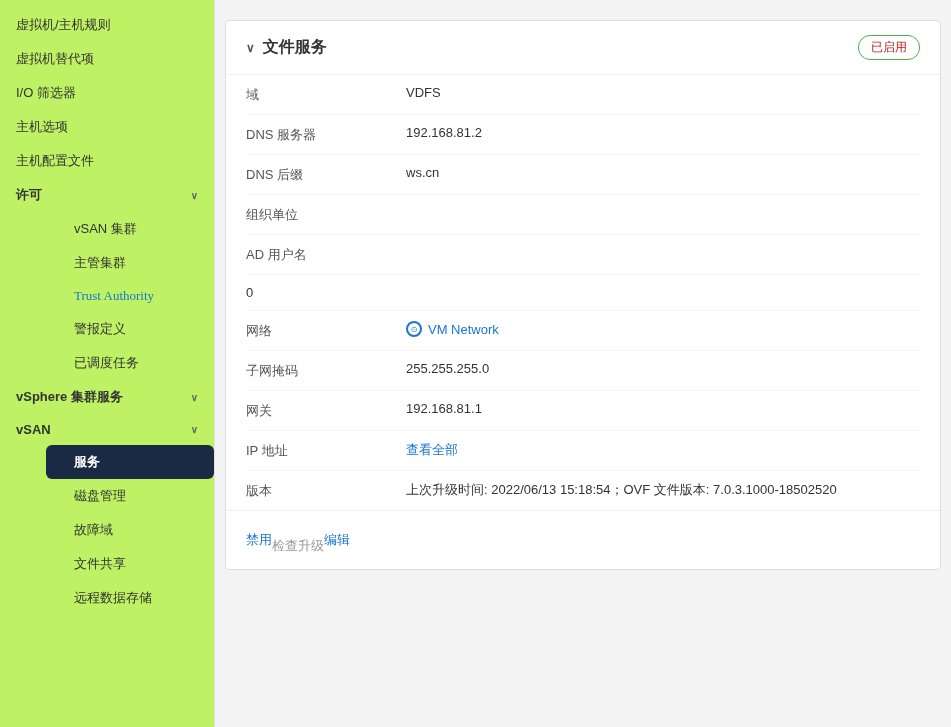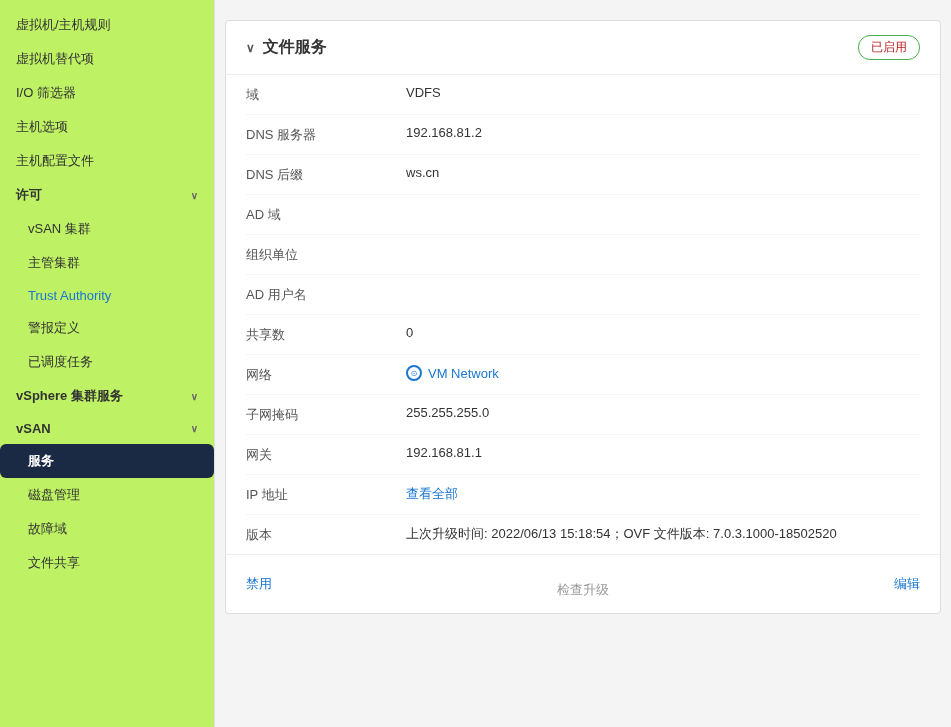--- a/index.html
+++ b/index.html
@@ -34,37 +34,39 @@
       font-size: 13px;
     }
     .sidebar-item.active {
       background: #1a2a45;
       color: #fff;
       font-weight: bold;
       border-radius: 6px;
     }
     .sidebar-item.link {
       color: #1976d2;
+      font-family: Liberation Serif, serif;
     }
     .sidebar-section {
       display: flex;
       align-items: center;
       justify-content: space-between;
       padding: 8px 16px;
       font-weight: bold;
       color: #333;
       cursor: pointer;
       gap: 23px;
     }
     .chevron {
       font-size: 10px;
       color: #666;
     }
     .sub-item {
       padding-left: 28px;
+      margin-left: 46px;
     }
 
     
     .main {
       flex: 1;
       overflow-y: auto;
       background: #f4f4f4;
       padding: 0;
     }
 
@@ -150,24 +152,22 @@
       justify-content: center;
       font-size: 8px;
       color: #1976d2;
       flex-shrink: 0;
     }
 
     
     .actions {
       display: flex;
       align-items: center;
-      gap: 16px;
       padding: 14px 20px;
       border-top: 1px solid #eee;
-      justify-content: space-between;
     }
     .action-btn {
       color: #1976d2;
       cursor: pointer;
       font-size: 13px;
       background: none;
       border: none;
       padding: 0;
     }
     .action-btn.disabled {
@@ -235,20 +235,23 @@
   </div>
   <div class="sidebar-item sub-item">
     <span>磁盘管理</span>
   </div>
   <div class="sidebar-item sub-item">
     <span>故障域</span>
   </div>
   <div class="sidebar-item sub-item">
     <span>文件共享</span>
   </div>
+  <div class="sidebar-item sub-item">
+    <span>远程数据存储</span>
+  </div>
 </div>
 
 <div class="main">
   <div class="top-spacer"></div>
   <div class="content-area">
 
     <div class="section-header">
       <div class="section-title">
         <span class="chevron-down">∨</span>
         <span>文件服务</span>
@@ -266,37 +269,32 @@
       <div class="info-row">
         <div class="info-label">DNS 服务器</div>
         <div class="info-value">192.168.81.2</div>
       </div>
 
       <div class="info-row">
         <div class="info-label">DNS 后缀</div>
         <div class="info-value">ws.cn</div>
       </div>
 
-      <div class="info-row">
-        <div class="info-label">AD 域</div>
-        <div class="info-value"></div>
-      </div>
 
       <div class="info-row">
         <div class="info-label">组织单位</div>
         <div class="info-value"></div>
       </div>
 
       <div class="info-row">
         <div class="info-label">AD 用户名</div>
         <div class="info-value"></div>
       </div>
 
       <div class="info-row">
-        <div class="info-label">共享数</div>
         <div class="info-value">0</div>
       </div>
 
       <div class="info-row">
         <div class="info-label">网络</div>
         <div class="info-value">
           <span class="network-link">
             <span class="network-icon">⊙</span>
             <span>VM Network</span>
           </span>

